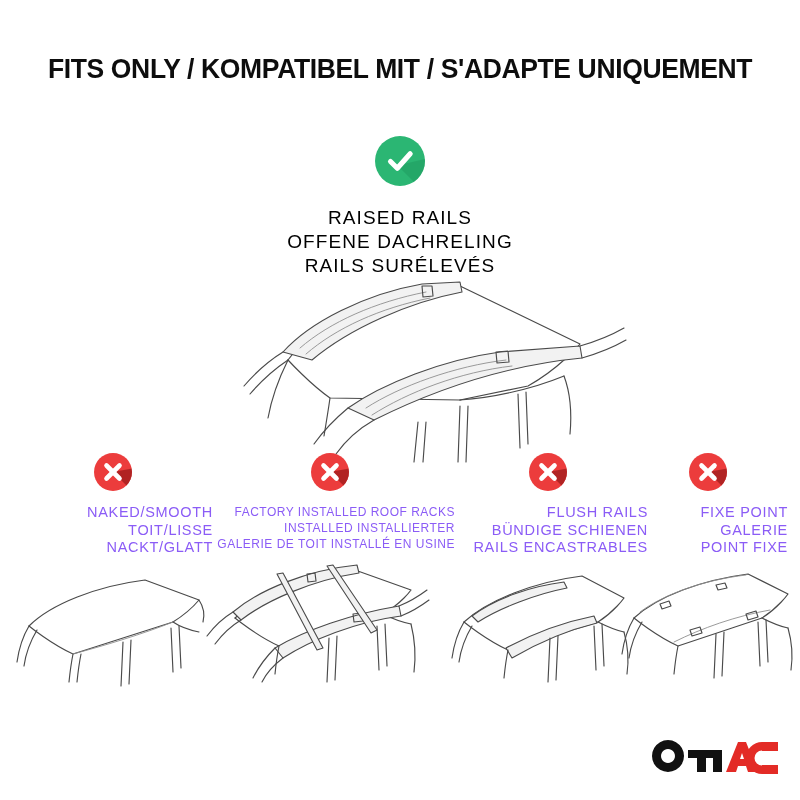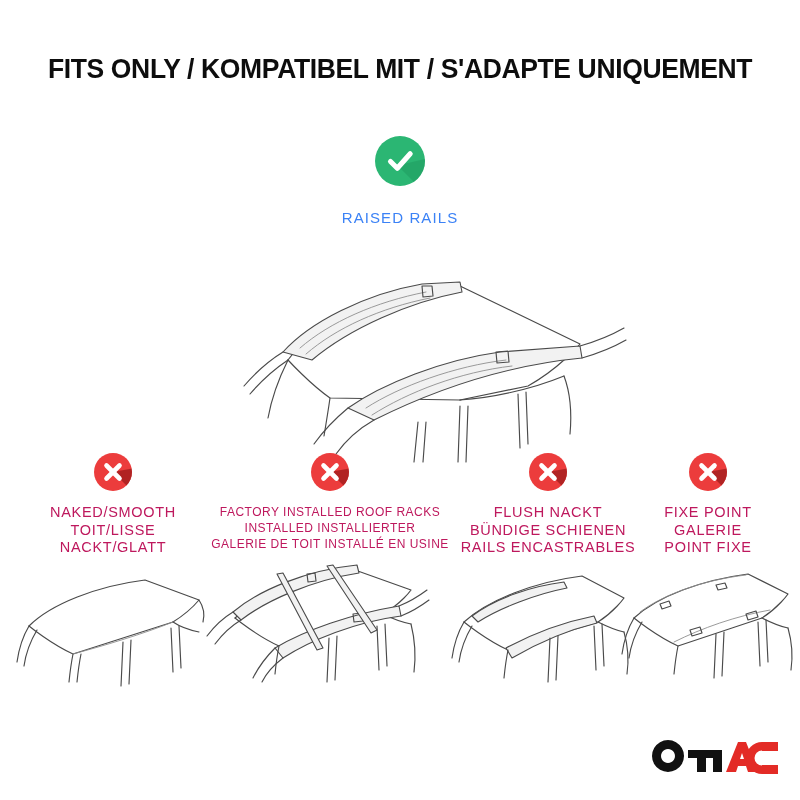--- a/index.html
+++ b/index.html
@@ -34,24 +34,24 @@
     top:132px;
     text-align:center;
   }
   .check-badge{
     width:58px;height:58px;
     margin:0 auto;
     position:relative;
   }
   .primary-labels{
     margin-top:16px;
-    font-size:15px;
+    font-size:19px;
     line-height:24px;
     letter-spacing:1.1px;
-    color:#3b82f6;
+    color:#000000;
     font-weight:400;
   }
   .primary-labels div{white-space:nowrap;}
 
   .hero-art{
     position:absolute;
     left:160px;
     top:272px;
     width:500px;
     height:190px;
@@ -75,23 +75,24 @@
   .cell-4{left:628px;width:160px;}
 
   .x-badge{
     width:44px;height:44px;
     margin:0 auto;
     position:relative;
   }
 
   .cell-labels{
     margin-top:10px;
-    color:#be185d;
+    color:#8b5cf6;
     letter-spacing:0.7px;
     font-weight:400;
+    text-align:right;
   }
   .lbl-sm{font-size:14.5px;line-height:17.5px;}
   .lbl-xs{font-size:12px;line-height:16px;letter-spacing:0.5px;}
 
   .cell-art{
     position:absolute;
     left:0;right:0;
   }
 
   
@@ -127,20 +128,22 @@
         <circle cx="29" cy="29" r="25" fill="#2bb673"></circle>
         <g clip-path="url(#ccirc)">
           <path d="M26.5 33.5 L47 54 L58 54 L58 26 Z" fill="#1f9a5e" opacity="0.55"></path>
         </g>
         <path d="M19.5 29.5 L26.3 36.2 L39.2 21.8" fill="none" stroke="#ffffff" stroke-width="5.1" stroke-linecap="round" stroke-linejoin="round"></path>
       </svg>
     </div>
 
     <div class="primary-labels">
       <div>RAISED RAILS</div>
+      <div>OFFENE DACHRELING</div>
+      <div>RAILS SURÉLEVÉS</div>
     </div>
   </div>
 
   <div class="hero-art">
     <svg viewBox="0 0 500 190" width="500" height="190">
 
       <path class="ln" d="M128 88 C150 58 200 28 258 16 L300 14 L420 72 C420 72 400 96 368 114 L300 128"></path>
       <path class="ln" d="M128 88 C128 88 150 112 170 126 L300 128"></path>
 
       <path class="ln" d="M300 128 C330 126 370 118 404 104"></path>
@@ -292,21 +295,21 @@
           <g clip-path="url(#xc3)">
             <path d="M22 22 L42 42 L44 44 L44 18 Z" fill="#9e1b1b" opacity="0.75"></path>
           </g>
           <g stroke="#ffffff" stroke-width="4.6" stroke-linecap="round">
             <line x1="15.5" y1="15.5" x2="28.5" y2="28.5"></line>
             <line x1="28.5" y1="15.5" x2="15.5" y2="28.5"></line>
           </g>
         </svg>
       </div>
       <div class="cell-labels lbl-sm">
-        <div>FLUSH NACKT</div>
+        <div>FLUSH RAILS</div>
         <div>BÜNDIGE SCHIENEN</div>
         <div>RAILS ENCASTRABLES</div>
       </div>
       <div class="cell-art" style="top:118px;">
         <svg viewBox="0 0 200 120" width="200" height="120">
           <path class="ln" d="M16 54 C40 32 86 14 134 8 L176 30 C176 30 166 44 150 54"></path>
           <path class="ln" d="M16 54 C16 54 38 72 60 82 L150 54"></path>
           <path class="ln" d="M150 54 C158 58 166 62 176 64"></path>
 
           <path class="fill-lt" d="M24 48 C48 30 84 18 116 14 L119 20 C88 26 52 40 30 54 Z"></path>

